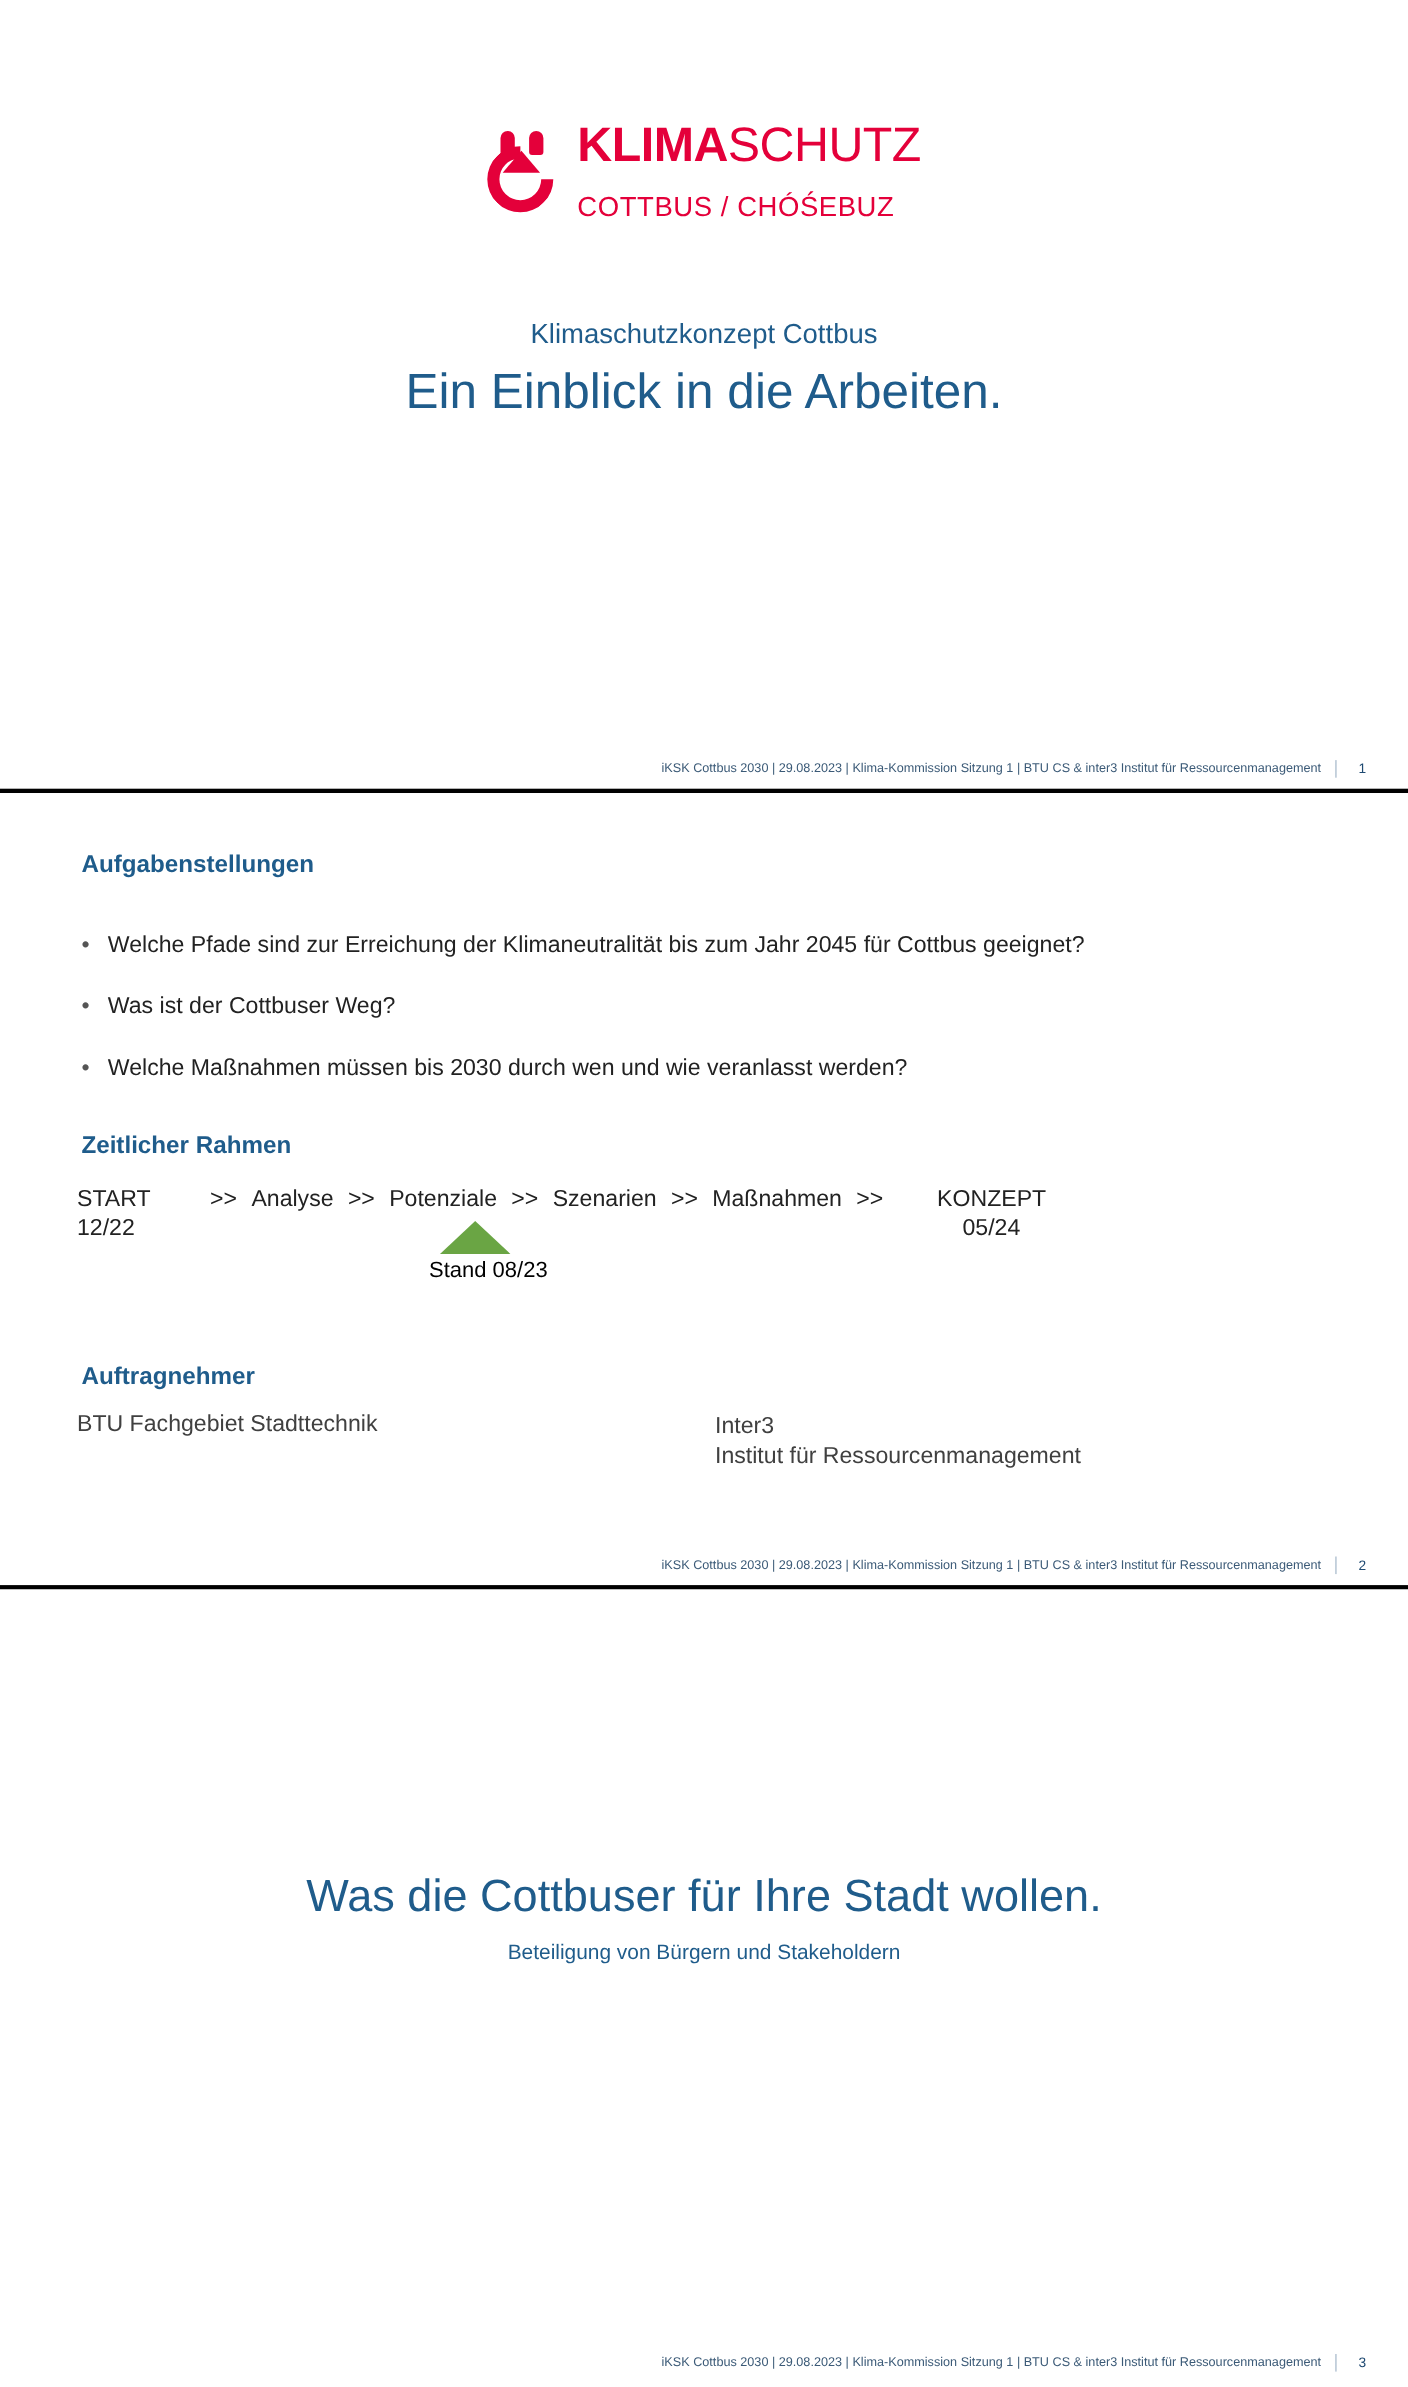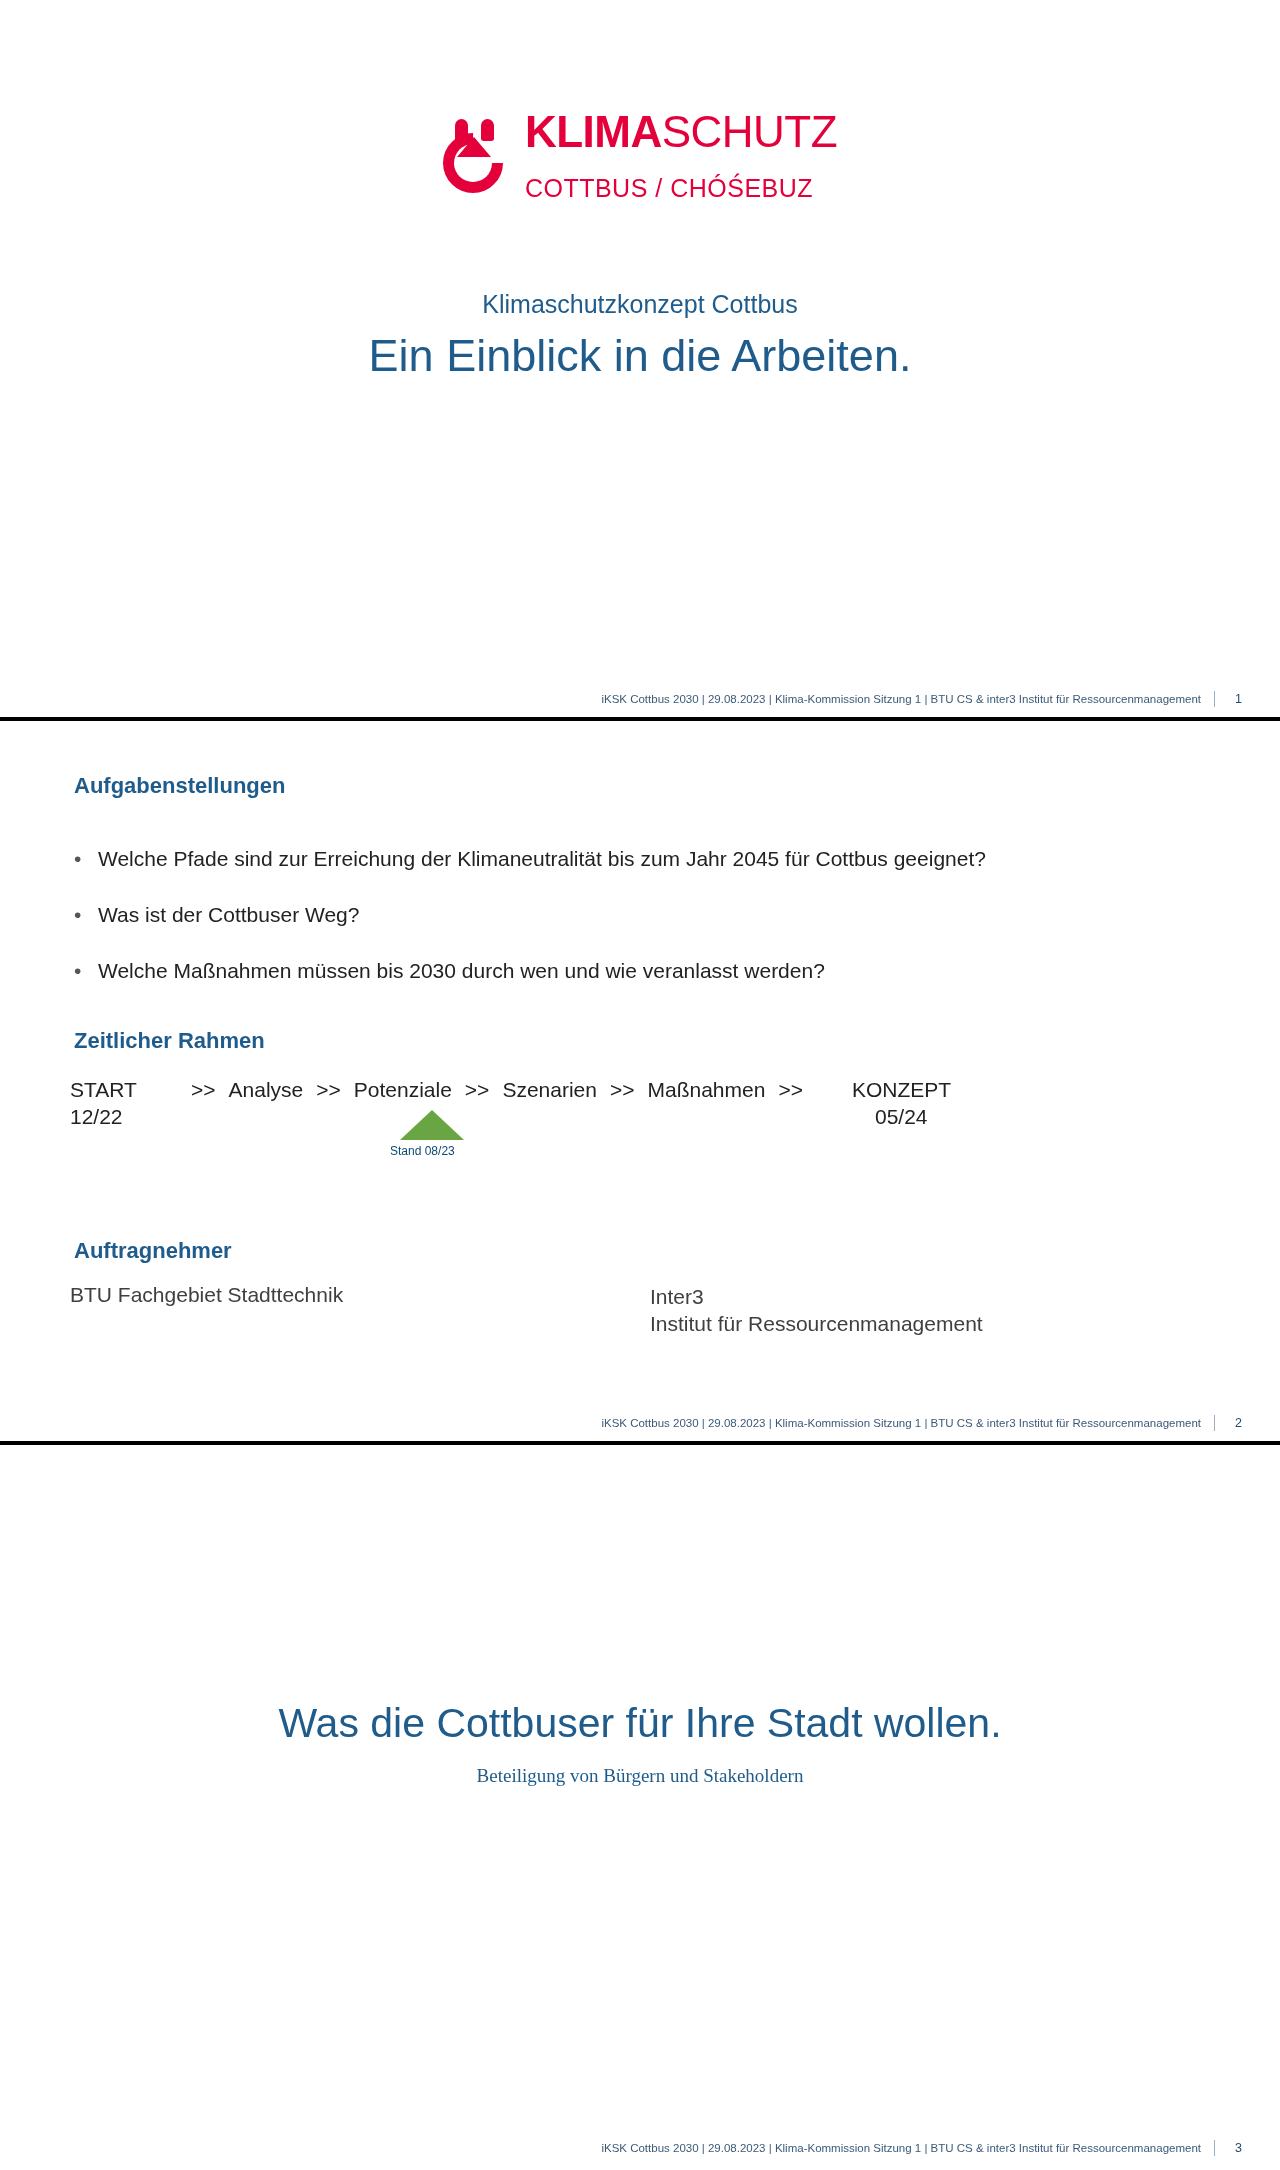--- a/index.html
+++ b/index.html
@@ -218,22 +218,22 @@
     top: 32px;
     width: 0; height: 0;
     border-left: 32px solid transparent;
     border-right: 32px solid transparent;
     border-bottom: 30px solid #6aa544;
   }
   .tl-stand {
     position: absolute;
     left: 320px;
     top: 66px;
-    font-size: 12px;
-    color: #0c4a6e;
+    font-size: 20px;
+    color: #000000;
     white-space: nowrap;
   }
 
   .contractors {
     position: absolute;
     left: 70px;
     top: 562px;
     width: 1150px;
     display: flex;
     font-size: 21px;
@@ -251,21 +251,20 @@
     font-size: 41px;
     color: #1f5c8b;
   }
   .s3-sub {
     position: absolute;
     top: 320px;
     left: 0; right: 0;
     text-align: center;
     font-size: 19px;
     color: #1f5c8b;
-    font-family: Liberation Serif, serif;
   }
 </style>
 </head>
 <body>
 
 <div class="page">
 
   <section class="slide slide-1">
 
     <div class="logo-wrap">

